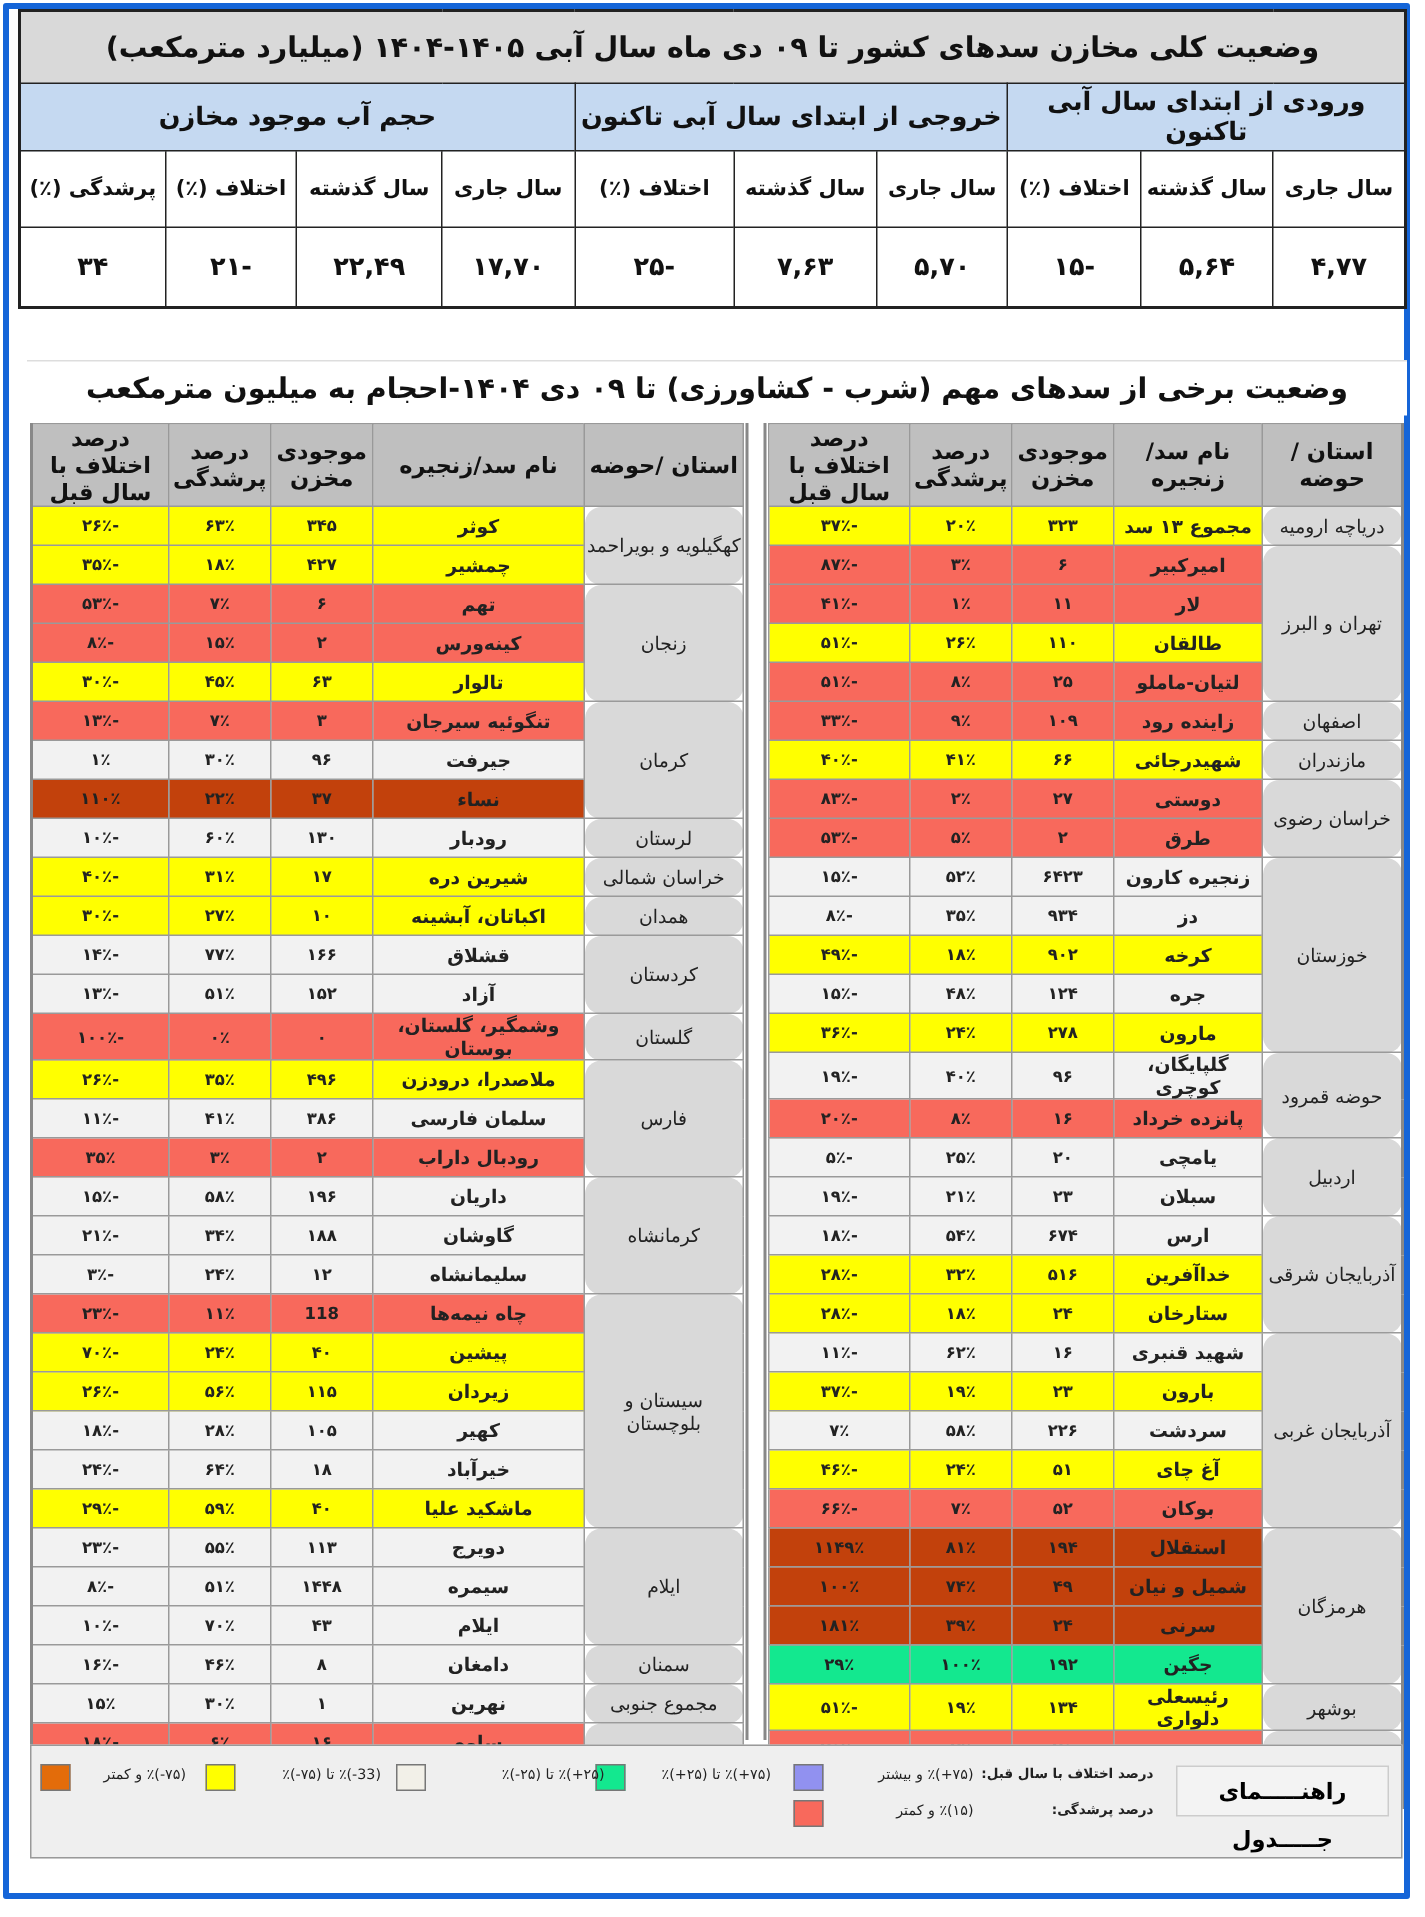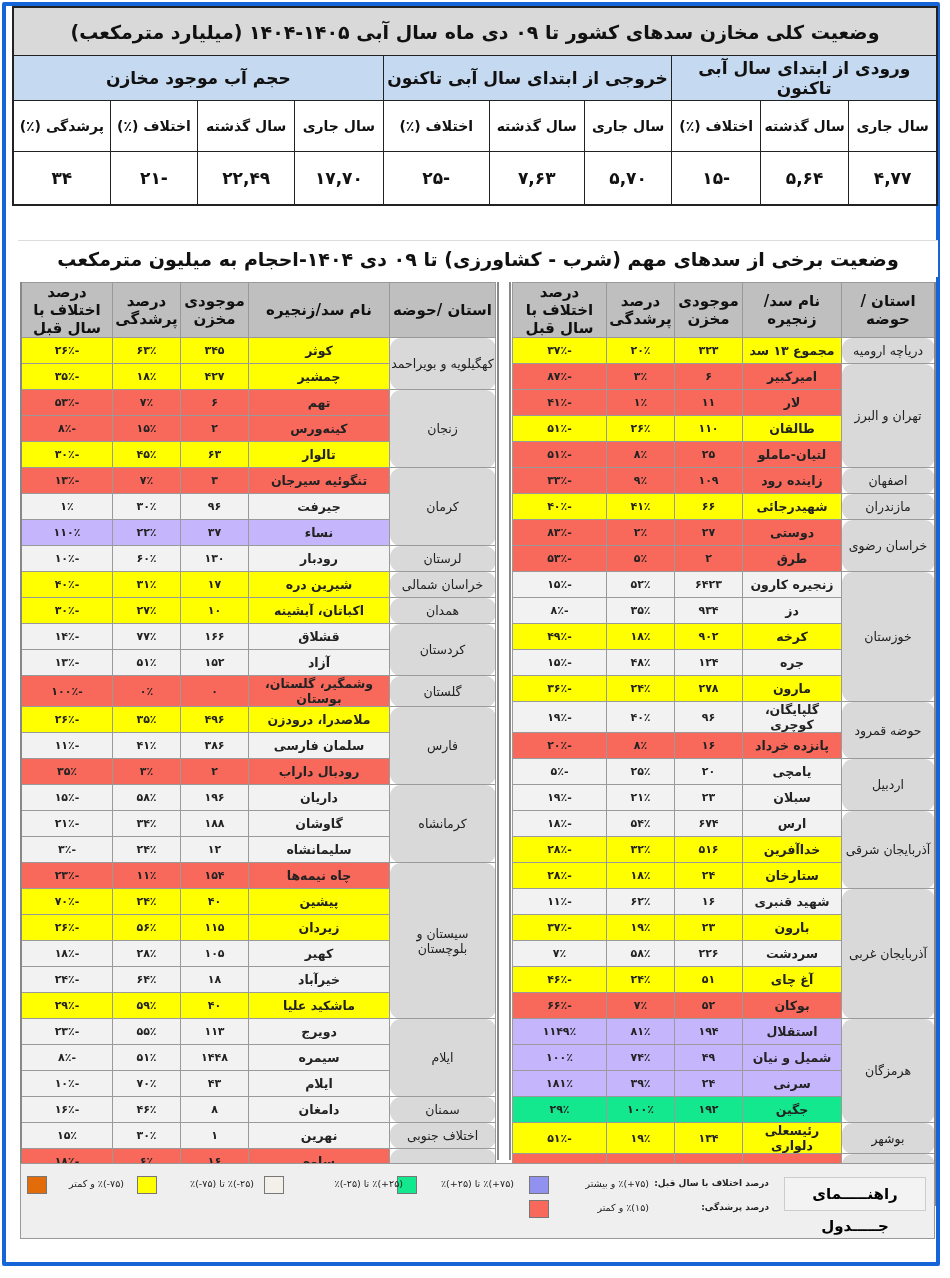--- a/index.html
+++ b/index.html
@@ -15,21 +15,21 @@
   .sec-title{position:absolute;left:18px;top:240px;width:920px;height:36px;text-align:center;font-weight:bold;font-size:19px;line-height:36px;direction:rtl;color:#111;background:#fff;border-top:1px solid #ddd;}
   .dam-table{position:absolute;top:282px;border-collapse:collapse;direction:rtl;font-size:12px;}
   .dam-table th{background:#bfbfbf;height:28px;font-size:15px;font-weight:bold;color:#111;border:1px solid #999;padding:0;}
   .dam-table td{height:25px;border:1px solid #9a9a9a;text-align:center;padding:0;font-weight:bold;color:#222;}
   .dam-table td.prov{background:#d9d9d9;font-weight:normal;font-size:12.5px;border-radius:11px;}
   .dam-table td.name{font-size:12.5px;}
   .dam-table td.num{font-size:11px;}
   .c-yellow td:not(.prov){background:#ffff00;}
   .c-red td:not(.prov){background:#f8695c;}
   .c-grey td:not(.prov){background:#f2f2f2;}
-  .c-blue td:not(.prov){background:#c4b5fd;}
+  .c-blue td:not(.prov){background:#c2410c;}
   .c-green td:not(.prov){background:#13e88f;}
   .t-left{left:20px;width:476px;border-left:2px solid #888;}
   .t-right{left:512px;width:424px;border-right:2px solid #888;}
   .divider{position:absolute;left:497px;top:282px;width:14px;height:878px;background:#fff;border-left:2px solid #888;border-right:2px solid #888;box-sizing:border-box;}
   .legend{position:absolute;left:20px;top:1163px;width:915px;height:76px;background:#efefef;border:1px solid #999;box-sizing:border-box;direction:rtl;}
   .legend-title{position:absolute;right:8px;top:13px;width:140px;height:32px;border:1px solid #ccc;background:#f3f3f3;text-align:center;line-height:32px;font-weight:bold;font-size:15px;}
   .legend-lbl{position:absolute;font-size:9px;font-weight:bold;color:#222;white-space:nowrap;}
   .sw{position:absolute;width:20px;height:18px;border:1px solid #777;box-sizing:border-box;}
   .legend-text{position:absolute;font-size:9.5px;font-weight:normal;color:#222;white-space:nowrap;}
 </style>
@@ -441,21 +441,21 @@
       </tr>
       <tr class="c-grey">
         <td class="name">سلیمانشاه</td>
         <td class="num">۱۲</td>
         <td class="num">۲۴٪</td>
         <td class="num">-۳٪</td>
       </tr>
       <tr class="c-red">
         <td class="prov" rowspan="6">سیستان و بلوچستان</td>
         <td class="name">چاه نیمه‌ها</td>
-        <td class="num">۱۵۴</td>
+        <td class="num">118</td>
         <td class="num">۱۱٪</td>
         <td class="num">-۲۳٪</td>
       </tr>
       <tr class="c-yellow">
         <td class="name">پیشین</td>
         <td class="num">۴۰</td>
         <td class="num">۲۴٪</td>
         <td class="num">-۷۰٪</td>
       </tr>
       <tr class="c-yellow">
@@ -502,21 +502,21 @@
         <td class="num">-۱۰٪</td>
       </tr>
       <tr class="c-grey">
         <td class="prov" rowspan="1">سمنان</td>
         <td class="name">دامغان</td>
         <td class="num">۸</td>
         <td class="num">۴۶٪</td>
         <td class="num">-۱۶٪</td>
       </tr>
       <tr class="c-grey">
-        <td class="prov" rowspan="1">اختلاف جنوبی</td>
+        <td class="prov" rowspan="1">مجموع جنوبی</td>
         <td class="name">نهرین</td>
         <td class="num">۱</td>
         <td class="num">۳۰٪</td>
         <td class="num">۱۵٪</td>
       </tr>
       <tr class="c-red">
         <td class="prov" rowspan="2">مرکزی</td>
         <td class="name">ساوه</td>
         <td class="num">۱۶</td>
         <td class="num">۶٪</td>
@@ -541,18 +541,18 @@
 
   <div class="legend-text" style="right:285px;top:38px;">(۱۵)٪ و کمتر</div>
   <div class="sw" style="right:385px;top:36px;background:#f8695c;"></div>
 
   <div class="legend-text" style="right:420px;top:14px;">(۷۵+)٪ تا (۲۵+)٪</div>
   <div class="sw" style="right:517px;top:12px;background:#13e88f;"></div>
 
   <div class="legend-text" style="right:531px;top:14px;margin-left:17px;">(۲۵+)٪ تا (۲۵-)٪</div>
   <div class="sw" style="right:650px;top:12px;background:#f2f0e8;"></div>
 
-  <div class="legend-text" style="right:680px;top:14px;">(۲۵-)٪ تا (۷۵-)٪</div>
+  <div class="legend-text" style="right:680px;top:14px;">(33-)٪ تا (۷۵-)٪</div>
   <div class="sw" style="right:777px;top:12px;background:#ffff00;"></div>
 
   <div class="legend-text" style="right:810px;top:14px;">(۷۵-)٪ و کمتر</div>
   <div class="sw" style="right:887px;top:12px;background:#e36c0a;"></div>
 </div>
 
 </body></html>

